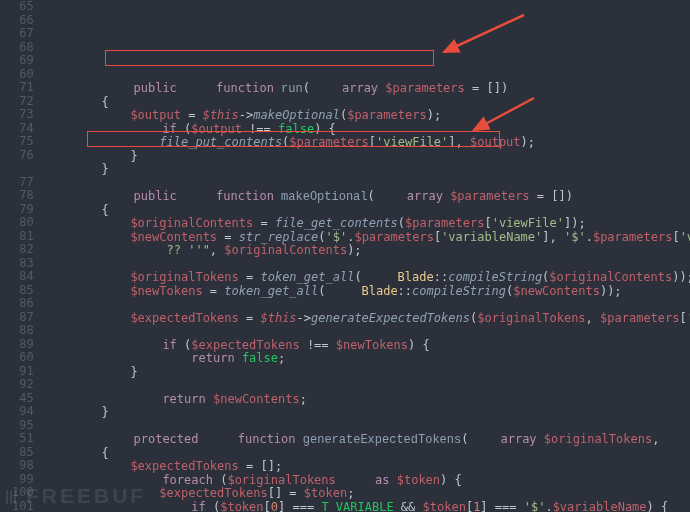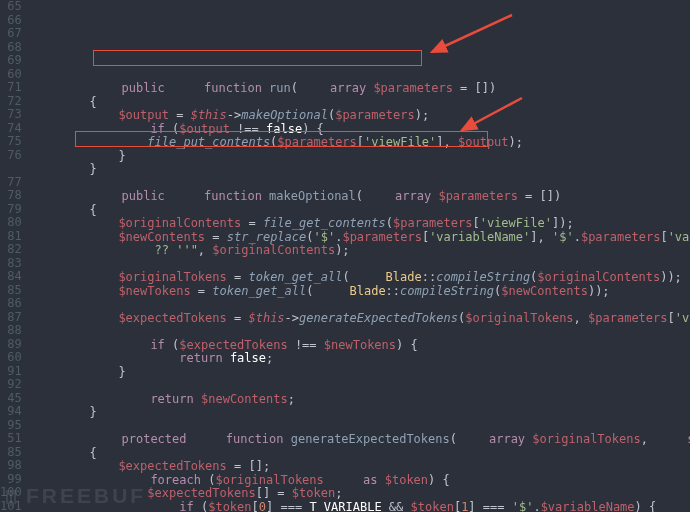--- a/index.html
+++ b/index.html
@@ -1,29 +1,29 @@
 <!DOCTYPE html>
 <html><head>
 <meta charset="utf-8">
 <style>
   * { margin:0; padding:0; box-sizing:border-box; }
   body { background:#2b303b; font-family:Consolas,Menlo,Monaco,monospace; font-size:12px; color:#c0c5ce; width:690px; height:512px; overflow:hidden; position:relative; }
   .editor { display:flex; height:100%; }
   .gutter { width:44px; text-align:right; padding-right:10px; color:#4f5b66; user-select:none; }
   .code { flex:1; white-space:pre; line-height:13.5px; padding-top:1px; position:relative; }
-  .gutter .ln { height:13.5px; line-height:13.5px; }
+  .gutter .ln { height:13.5px; line-height:13.5px;padding-left:12px; }
   .l { height:13.5px; line-height:13.5px; white-space:pre; }
   .kw { color:#b48ead;margin-left:32px; }
-  .fn { color:#8fa1b3; }
+  .fn { color:#8fa1b3;font-family:Liberation Mono, monospace; }
   .fni { color:#8fa1b3; font-style:italic; }
   .var { color:#bf616a;text-align:right; }
   .varthis { color:#bf616a; font-style:italic; }
   .str { color:#a3be8c; }
   .num { color:#d08770; }
-  .const { color:#ffffff;text-align:center; }
+  .const { color:#22c55e;text-align:center; }
   .punc { color:#c0c5ce; }
   .op { color:#c0c5ce; }
   .type { color:#ebcb8b;margin-left:36px; }
   .box { border:1px solid #e74c3c; position:absolute; background:transparent; pointer-events:none; }
   .arrow { position:absolute; pointer-events:none; }
   .wm { position:absolute; left:6px; bottom:4px; font-size:21px; font-weight:bold; color:rgba(200,200,200,0.13); letter-spacing:3px; font-family:Arial,sans-serif; }
   .wm::before { content:""; display:inline-block; width:16px; height:14px; background:linear-gradient(90deg,rgba(200,200,200,0.13) 2px,transparent 2px,transparent 4px,rgba(200,200,200,0.13) 4px,rgba(200,200,200,0.13) 6px,transparent 6px,transparent 8px,rgba(200,200,200,0.13) 8px,rgba(200,200,200,0.13) 10px,transparent 10px); margin-right:4px; vertical-align:middle;}
 </style>
 </head>
 <body>

